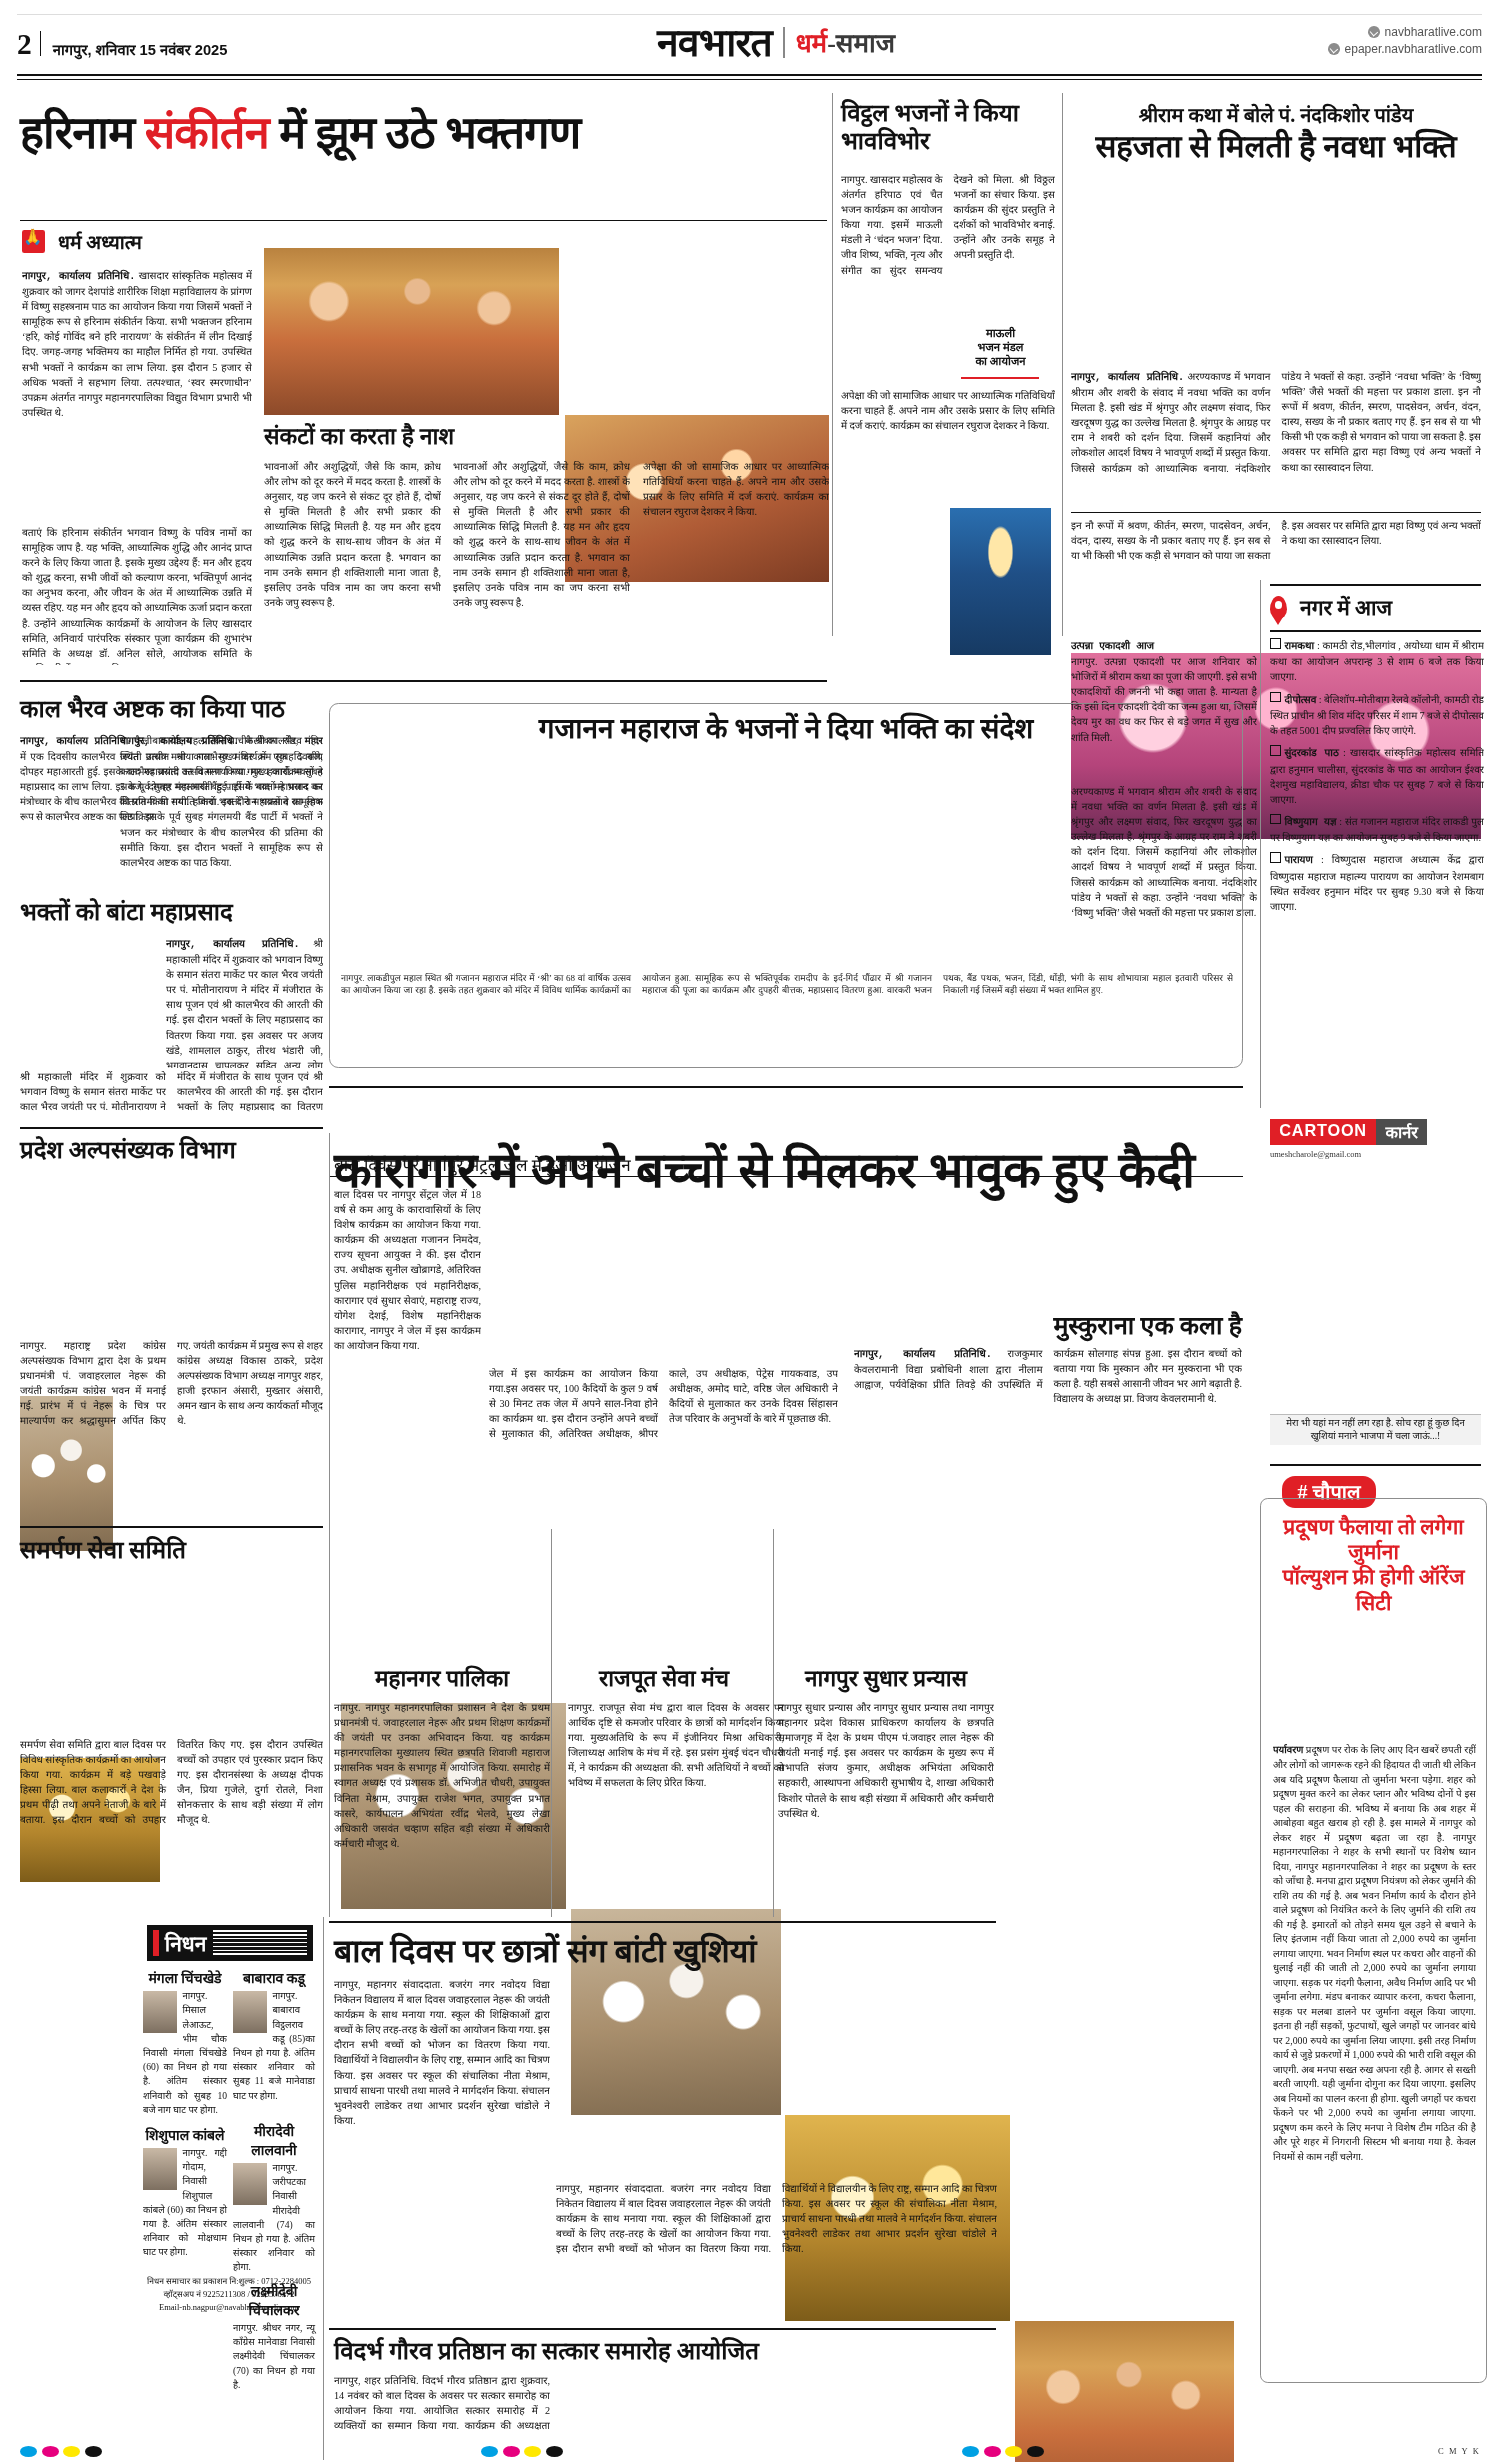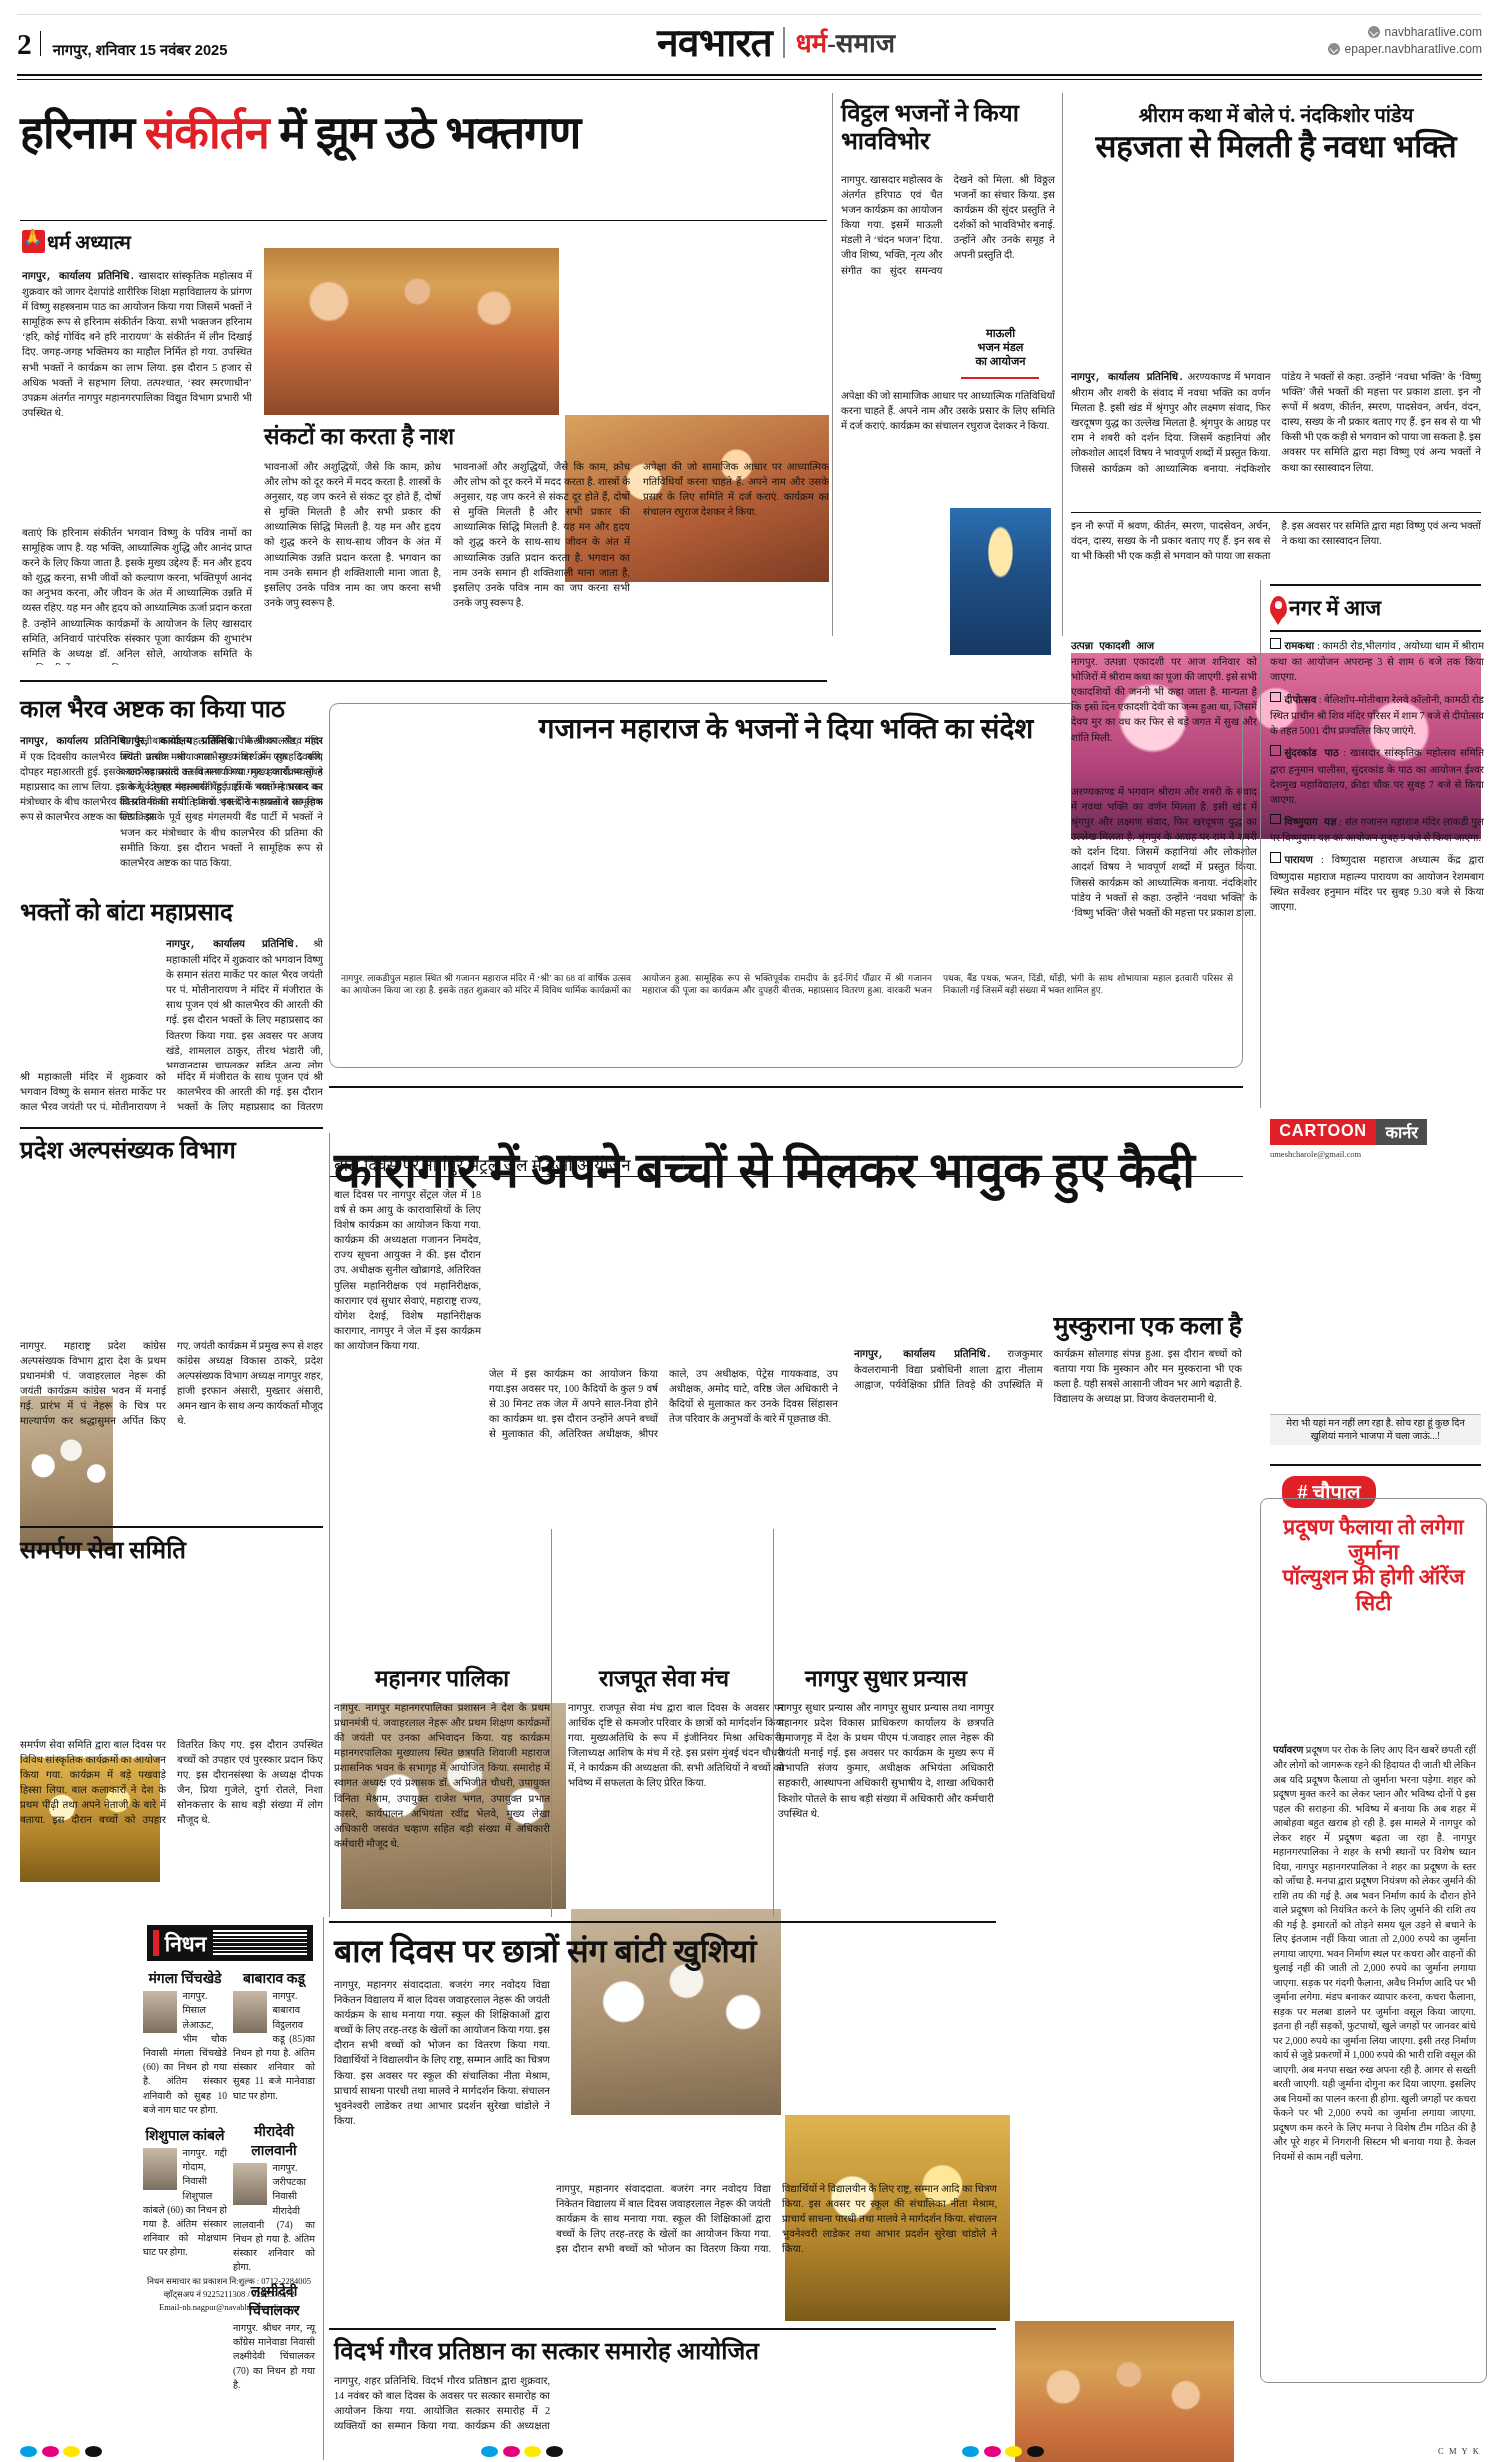--- a/index.html
+++ b/index.html
@@ -35,21 +35,21 @@
     font-family:"Liberation Serif","DejaVu Serif",serif;
     font-size:39px;font-weight:bold;letter-spacing:-0.8px;color:#111;line-height:1;margin-left:47px;
   }
   .mast-sec-red{color:#e01f26;font-size:26px;font-weight:bold;}
   .mast-sec-dark{color:#3a3a3a;font-size:26px;font-weight:bold;}
   .site-line{font-family:"Liberation Sans","DejaVu Sans",sans-serif;font-size:12px;color:#555;display:flex;align-items:center;justify-content:flex-end;gap:4.7px;}
   .globe{width:11.6px;height:11.6px;border-radius:50%;background:#8c8c8c;display:inline-block;position:relative;}
   .globe:after{content:"";position:absolute;left:3.1px;top:2.3px;width:5.4px;height:5.4px;border-left:1.6px solid #fff;border-bottom:1.6px solid #fff;transform:rotate(-40deg);}
 
   
-  .flag{display:flex;align-items:center;gap:2px;}
+  .flag{display:flex;align-items:center;gap:13px;}
   .flag-ico{width:23px;height:23px;background:#e01f26;border-radius:2.3px;position:relative;}
   .flag-ico:after{content:"\1F64F";position:absolute;left:0;top:-1.6px;width:23px;text-align:center;font-size:15.5px;color:#fff;}
   .flag-txt{font-size:19.4px;font-weight:bold;color:#111;}
 
   .pin{width:17px;height:23px;background:#e01f26;border-radius:50% 50% 50% 50%/58% 58% 42% 42%;position:relative;}
   .pin:after{content:"";position:absolute;left:4.7px;top:5.4px;width:7.8px;height:7.8px;border-radius:50%;background:#fff;}
   .pin:before{content:"";position:absolute;left:3.1px;bottom:-6.2px;border-left:5.4px solid transparent;border-right:5.4px solid transparent;border-top:8.5px solid #e01f26;}
 
   .sq{display:inline-block;width:8.5px;height:8.5px;border:1.9px solid #111;margin-right:3.9px;vertical-align:0.8px;}
 

